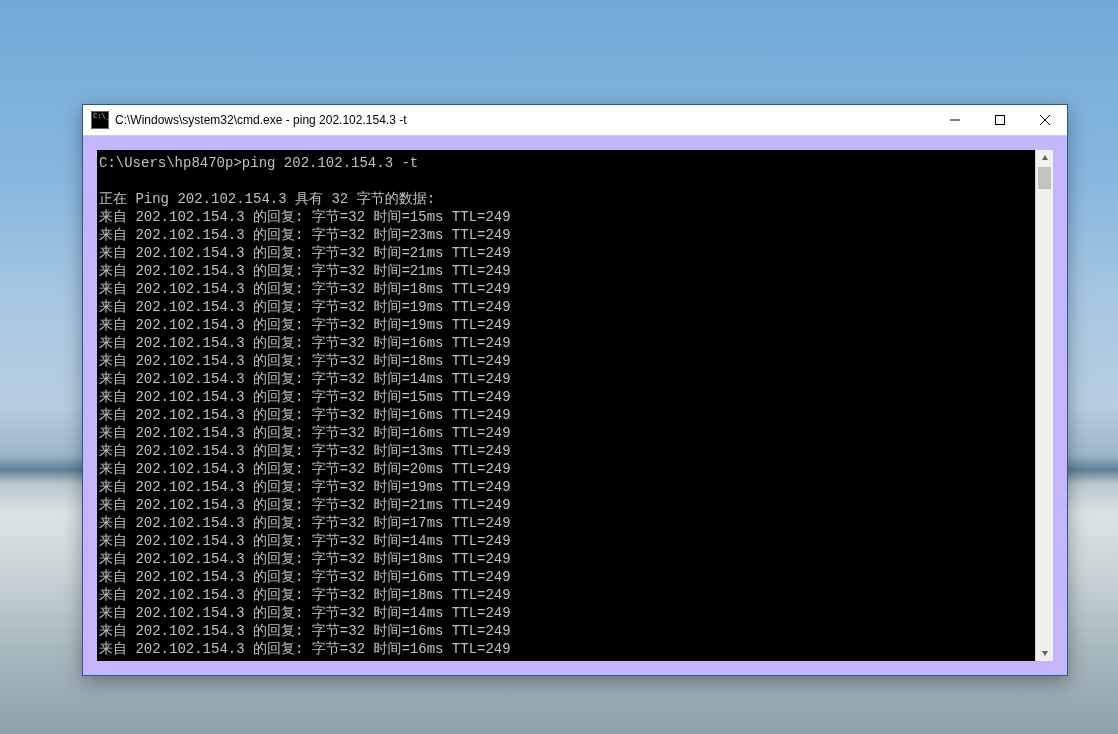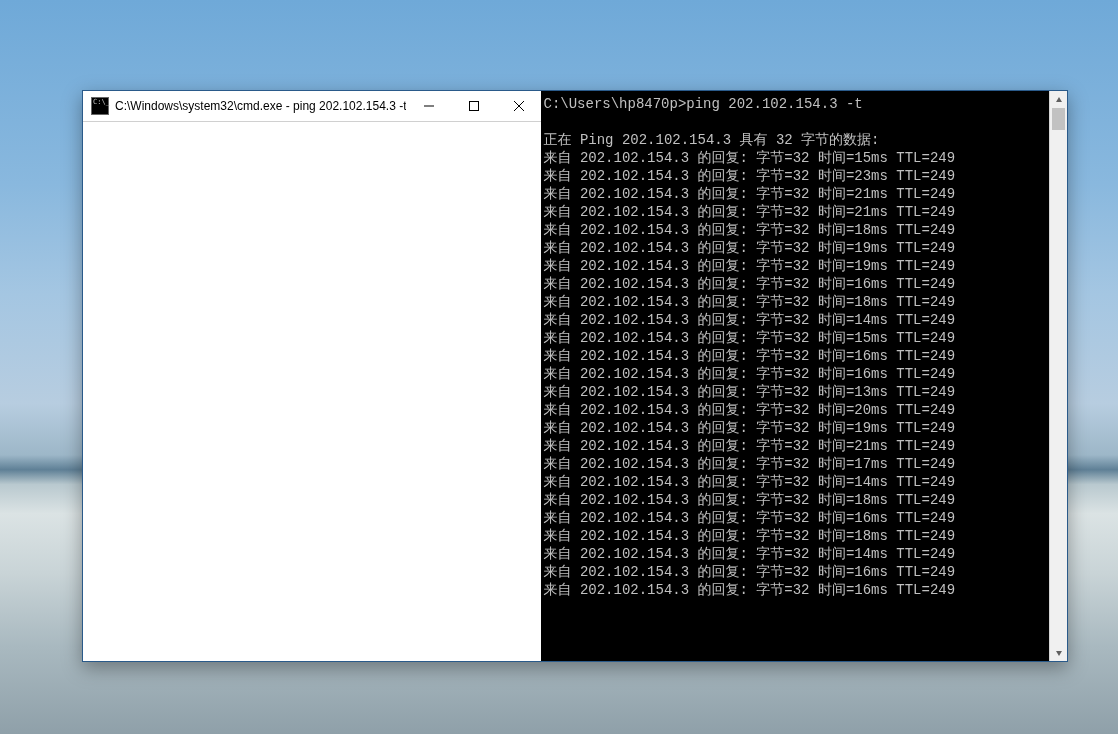--- a/index.html
+++ b/index.html
@@ -23,27 +23,28 @@
       #5f8096 64%,
       #b9c9cf 66%,
       #dbe3e4 70%,
       #c9d4d7 78%,
       #a9b9c0 88%,
       #8fa0a9 100%);
   }
   .window {
     position: absolute;
     left: 82px;
-    top: 90px;
+    top: 104px;
     width: 984px;
     height: 570px;
     background: #ffffff;
     border: 1px solid #2a5a8a;
     box-shadow: 0 6px 18px rgba(0,0,0,0.35);
     display: flex;
+    flex-direction: column;
   }
   .titlebar {
     height: 30px;
     background: #ffffff;
     display: flex;
     align-items: center;
     border-bottom: 1px solid #d0d0d0;
     user-select: none;
   }
   .title-icon {
@@ -85,21 +86,21 @@
     justify-content: center;
     font-size: 12px;
     color: #000;
     cursor: default;
   }
   .win-btn svg { width: 10px; height: 10px; }
   .client {
     flex: 1 1 auto;
     display: flex;
     background: #c4b5fd;
-    padding: 0;
+    padding: 14px;
     min-height: 0;
   }
   .console {
     flex: 1 1 auto;
     background: #000000;
     color: #c0c0c0;
     font-family: "NSimSun","SimSun","Consolas","Courier New",monospace;
     font-size: 14px;
     line-height: 18px;
     padding: 4px 0 4px 2px;

